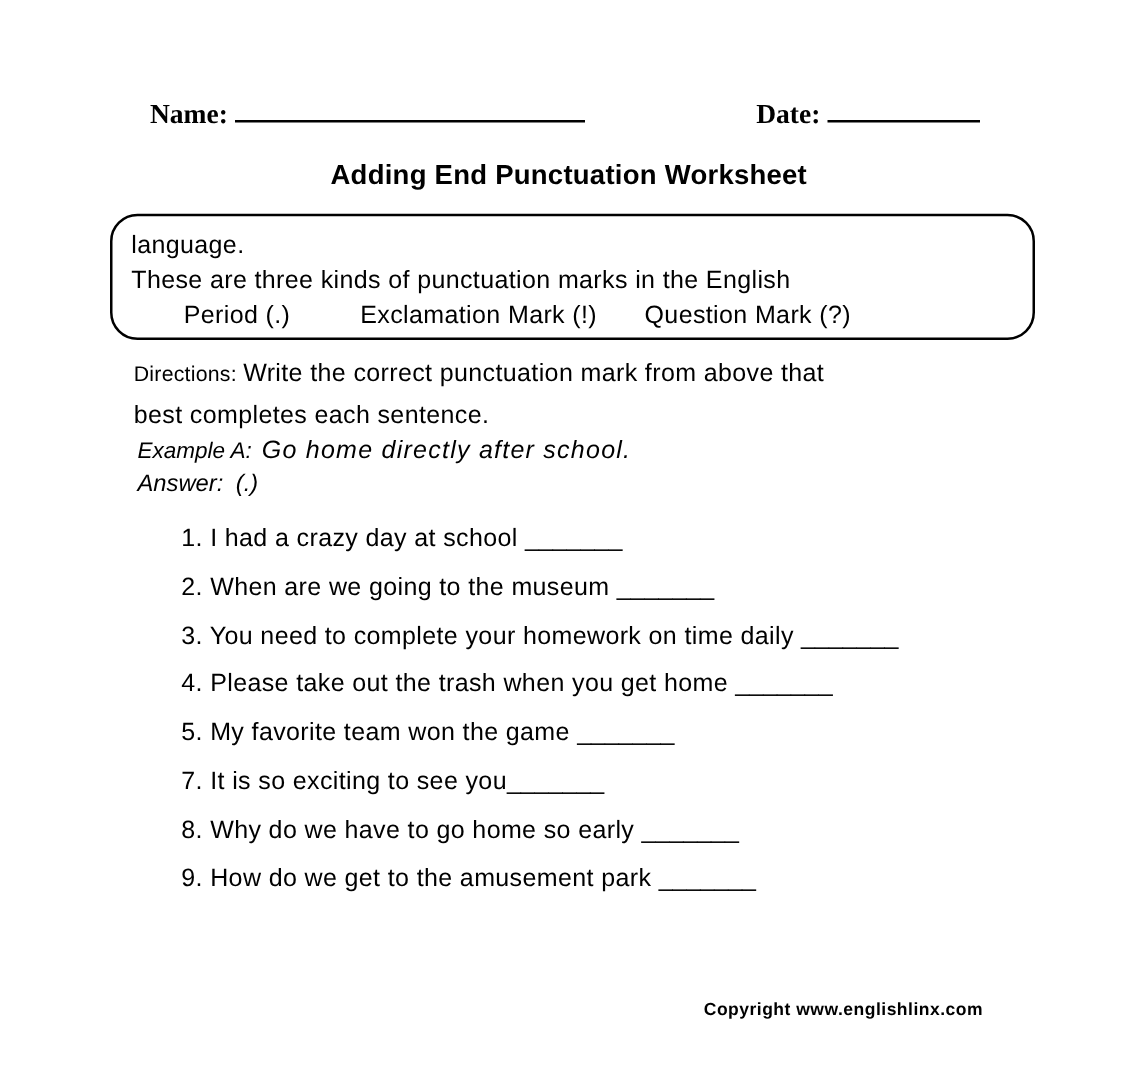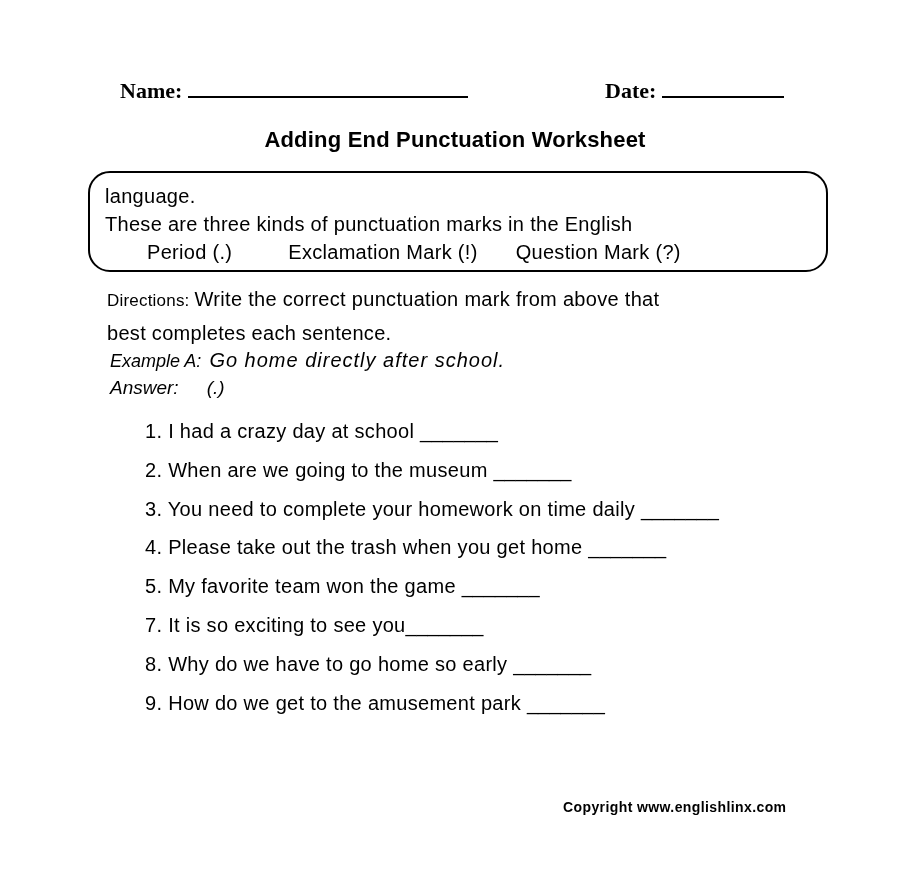--- a/index.html
+++ b/index.html
@@ -96,21 +96,21 @@
   }
   .example-sentence { letter-spacing: 1px; }
   .answer-row {
     position: absolute;
     left: 110px;
     top: 377px;
     font-style: italic;
     font-size: 19px;
     white-space: nowrap;
   }
-  .answer-label { margin-right: 28px; }
+  .answer-label { margin-right: 10px; }
 
   
   .items {
     position: absolute;
     left: 105px;
     top: 420px;
     width: 780px;
     margin-left: 40px;
   }
   .item-row {

